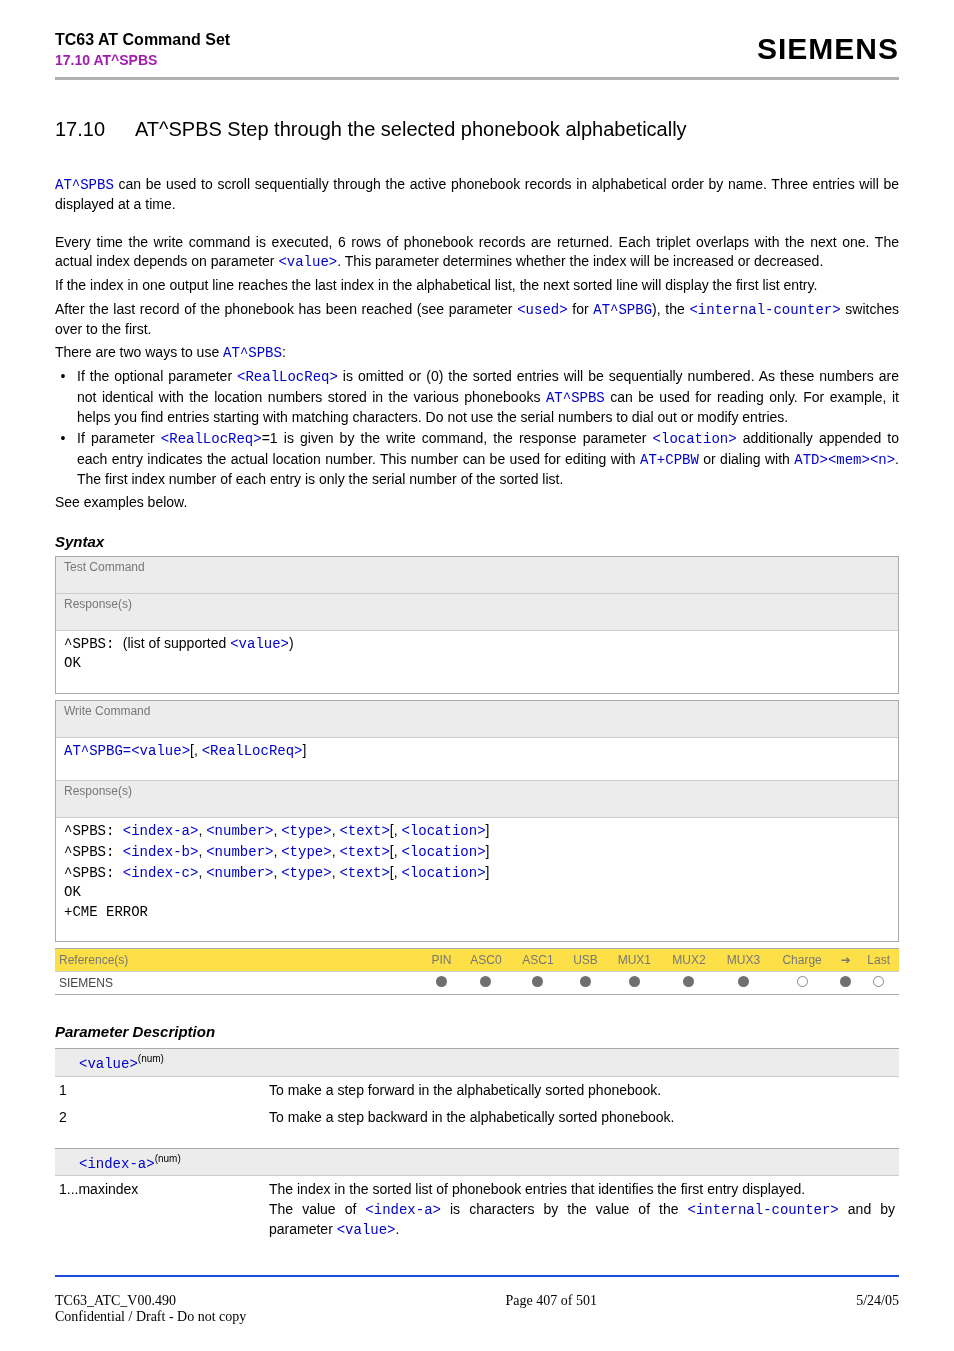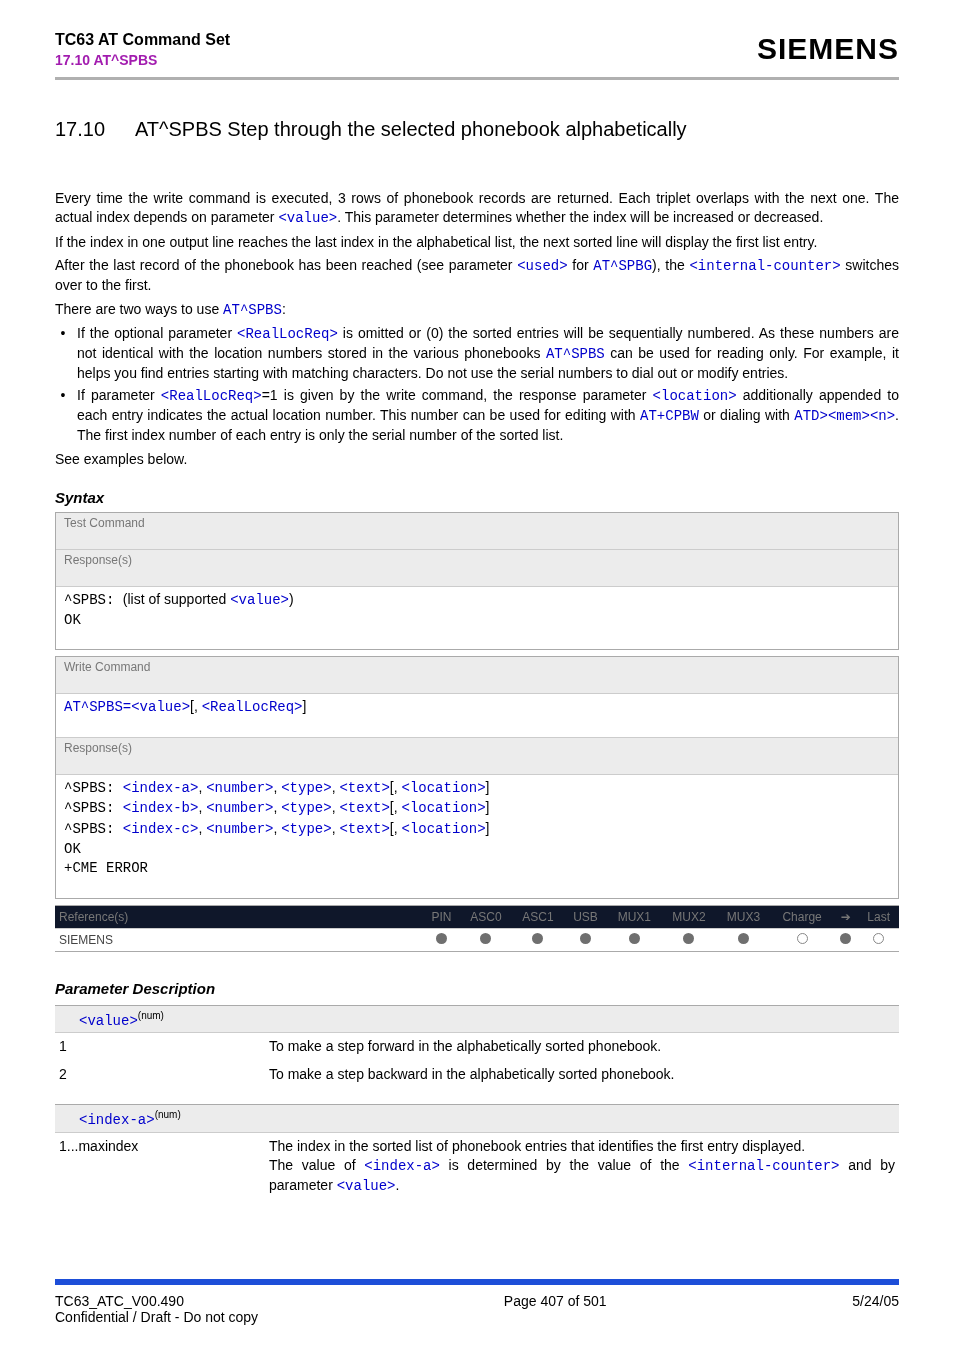--- a/index.html
+++ b/index.html
@@ -112,21 +112,21 @@
     font-size: 12px;
     margin-top: 6px;
   }
   .ref-table td, .ref-table th {
     padding: 4px 4px;
     text-align: center;
   }
   .ref-table th {
     color: #777;
     font-weight: normal;
-    background: #0f172a;
+    background: #fde047;
     border-top: 1px solid #aaa;
     border-bottom: 1px solid #ccc;
   }
   .ref-table th:first-child { text-align: left; }
   .ref-table td:first-child { text-align: left; color: #444; }
   .ref-table tbody tr td {
     border-bottom: 1px solid #aaa;
   }
   .dot-filled {
     display: inline-block;
@@ -170,25 +170,26 @@
   }
   .param-row .pv {
     flex: 1;
     text-align: justify;
   }
   .footer {
     position: absolute;
     bottom: 26px;
     left: 55px;
     right: 55px;
-    border-top: 6px solid #1d4ed8;
-    padding-top: 8px;
+    border-top: 2px solid #1d4ed8;
+    padding-top: 16px;
     font-size: 14px;
     display: flex;
     justify-content: space-between;
+    font-family: Liberation Serif, serif;
   }
   .footer .fl { text-align: left; }
   .footer .fc { text-align: center; }
   .footer .fr { text-align: center; }
 </style>
 </head>
 <body>
 
 <div class="page">
 
@@ -197,23 +198,26 @@
       <div class="header-title">TC63 AT Command Set</div>
       <div class="header-sub">17.10 AT^SPBS</div>
     </div>
     <div class="header-logo">SIEMENS</div>
   </div>
 
   <h1 class="section">
     <span class="secnum">17.10</span><span>AT^SPBS   Step through the selected phonebook alphabetically</span>
   </h1>
 
+  <p class="body">
+    <span class="mono link">AT^SPBS</span><span> can be used to scroll sequentially through the active phonebook records in alphabetical order by name. Three entries will be displayed at a time.</span>
+  </p>
   <div class="spacer"></div>
   <p class="body">
-    <span>Every time the write command is executed, 3 rows of phonebook records are returned. Each triplet overlaps with the next one. The actual index depends on parameter </span><span class="mono link">&lt;value&gt;</span><span>. This parameter determines whether the index will be increased or decreased.</span>
+    <span>Every time the write command is executed, 6 rows of phonebook records are returned. Each triplet overlaps with the next one. The actual index depends on parameter </span><span class="mono link">&lt;value&gt;</span><span>. This parameter determines whether the index will be increased or decreased.</span>
   </p>
   <p class="body">If the index in one output line reaches the last index in the alphabetical list, the next sorted line will display the first list entry.</p>
   <p class="body">
     <span>After the last record of the phonebook has been reached (see parameter </span><span class="mono link">&lt;used&gt;</span><span> for </span><span class="mono link">AT^SPBG</span><span>), the </span><span class="mono link">&lt;internal-counter&gt;</span><span> switches over to the first.</span>
   </p>
   <p class="body">
     <span>There are two ways to use </span><span class="mono link">AT^SPBS</span><span>:</span>
   </p>
 
   <ul class="bullets">
@@ -231,21 +235,21 @@
 
   <div class="syntax-block">
     <div class="row label-row">Test Command</div>
     <div class="row label-row">Response(s)</div>
     <div class="row code-row"><span>^SPBS: </span><span style="font-family:Arial">(list of supported </span><span class="link">&lt;value&gt;</span><span style="font-family:Arial">)</span>
 <span>OK</span></div>
   </div>
 
   <div class="syntax-block">
     <div class="row label-row">Write Command</div>
-    <div class="row code-row"><span class="link">AT^SPBS=</span><span class="link">&lt;value&gt;</span><span style="font-family:Arial">[, </span><span class="link">&lt;RealLocReq&gt;</span><span style="font-family:Arial">]</span></div>
+    <div class="row code-row"><span class="link">AT^SPBG=</span><span class="link">&lt;value&gt;</span><span style="font-family:Arial">[, </span><span class="link">&lt;RealLocReq&gt;</span><span style="font-family:Arial">]</span></div>
     <div class="row label-row">Response(s)</div>
     <div class="row code-row"><span>^SPBS: </span><span class="link">&lt;index-a&gt;</span><span style="font-family:Arial">, </span><span class="link">&lt;number&gt;</span><span style="font-family:Arial">, </span><span class="link">&lt;type&gt;</span><span style="font-family:Arial">, </span><span class="link">&lt;text&gt;</span><span style="font-family:Arial">[, </span><span class="link">&lt;location&gt;</span><span style="font-family:Arial">]</span>
 <span>^SPBS: </span><span class="link">&lt;index-b&gt;</span><span style="font-family:Arial">, </span><span class="link">&lt;number&gt;</span><span style="font-family:Arial">, </span><span class="link">&lt;type&gt;</span><span style="font-family:Arial">, </span><span class="link">&lt;text&gt;</span><span style="font-family:Arial">[, </span><span class="link">&lt;location&gt;</span><span style="font-family:Arial">]</span>
 <span>^SPBS: </span><span class="link">&lt;index-c&gt;</span><span style="font-family:Arial">, </span><span class="link">&lt;number&gt;</span><span style="font-family:Arial">, </span><span class="link">&lt;type&gt;</span><span style="font-family:Arial">, </span><span class="link">&lt;text&gt;</span><span style="font-family:Arial">[, </span><span class="link">&lt;location&gt;</span><span style="font-family:Arial">]</span>
 <span>OK</span>
 <span>+CME ERROR</span></div>
   </div>
 
   <table class="ref-table">
     <thead>
@@ -294,21 +298,21 @@
     <div class="pv">To make a step backward in the alphabetically sorted phonebook.</div>
   </div>
 
   <div class="param-block" style="margin-top:16px">
     <span class="mono link">&lt;index-a&gt;</span><span class="sup">(num)</span>
   </div>
   <div class="param-row">
     <div class="pk">1...maxindex</div>
     <div class="pv">
       <span>The index in the sorted list of phonebook entries that identifies the first entry displayed.</span><br>
-      <span>The value of </span><span class="mono link">&lt;index-a&gt;</span><span> is determined by the value of the </span><span class="mono link">&lt;internal-counter&gt;</span><span> and by parameter </span><span class="mono link">&lt;value&gt;</span><span>.</span>
+      <span>The value of </span><span class="mono link">&lt;index-a&gt;</span><span> is characters by the value of the </span><span class="mono link">&lt;internal-counter&gt;</span><span> and by parameter </span><span class="mono link">&lt;value&gt;</span><span>.</span>
     </div>
   </div>
 
   <div class="footer">
     <div class="fl">
       <span>TC63_ATC_V00.490</span><br>
       <span>Confidential / Draft - Do not copy</span>
     </div>
     <div class="fc">Page 407 of 501</div>
     <div class="fr">5/24/05</div>

